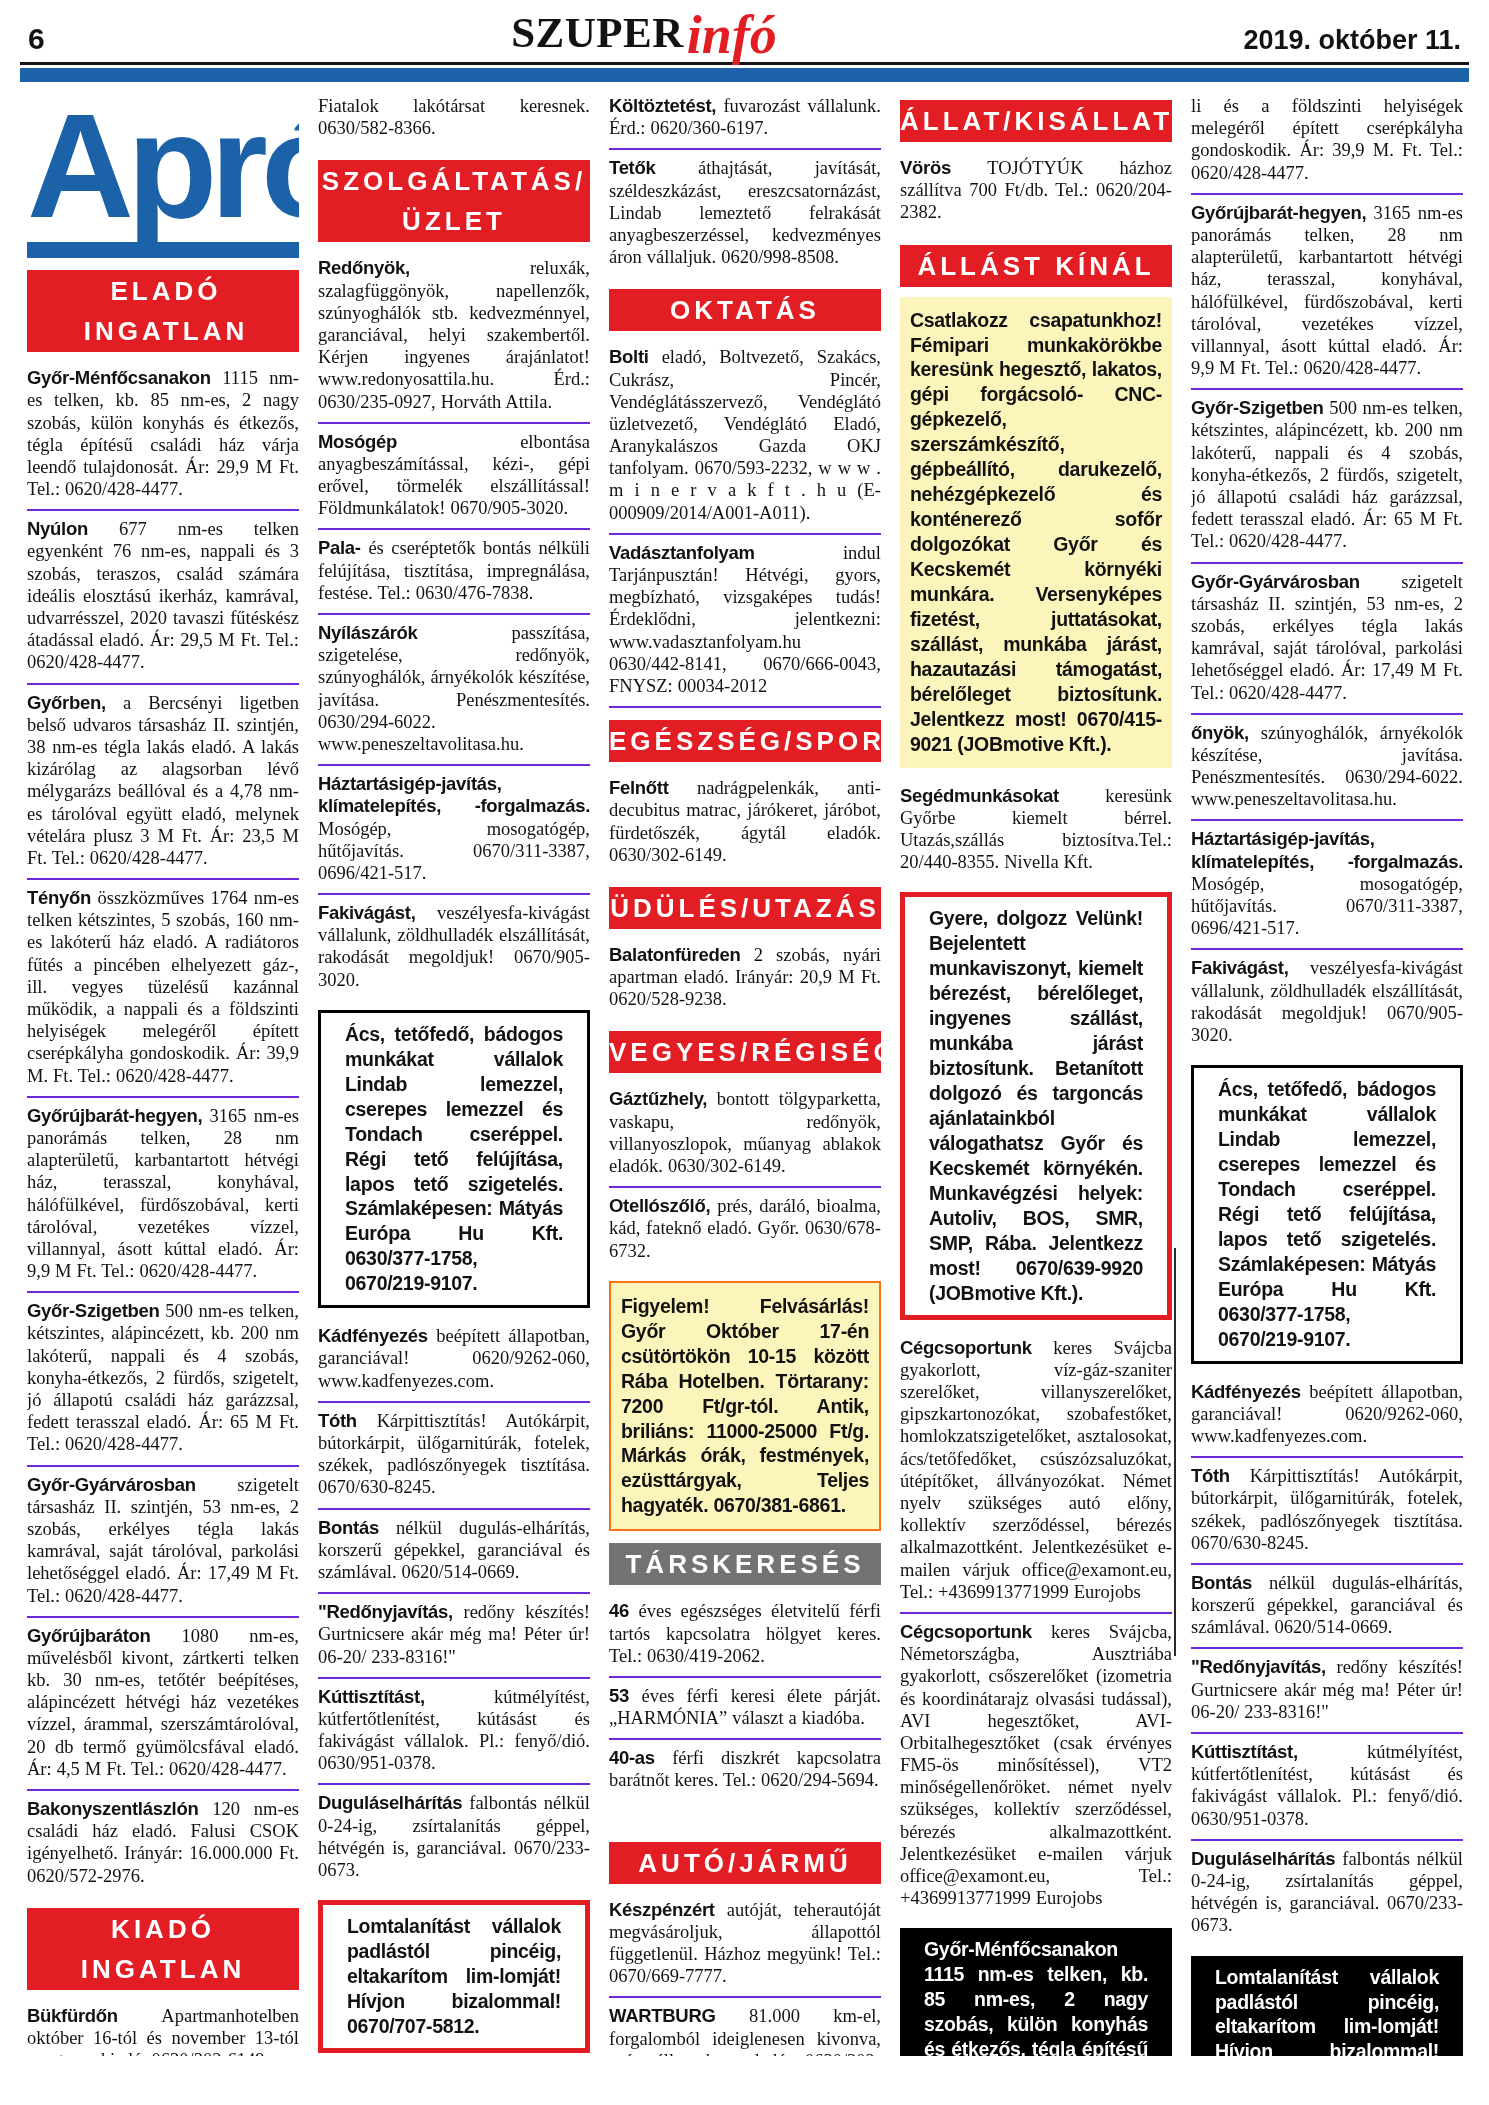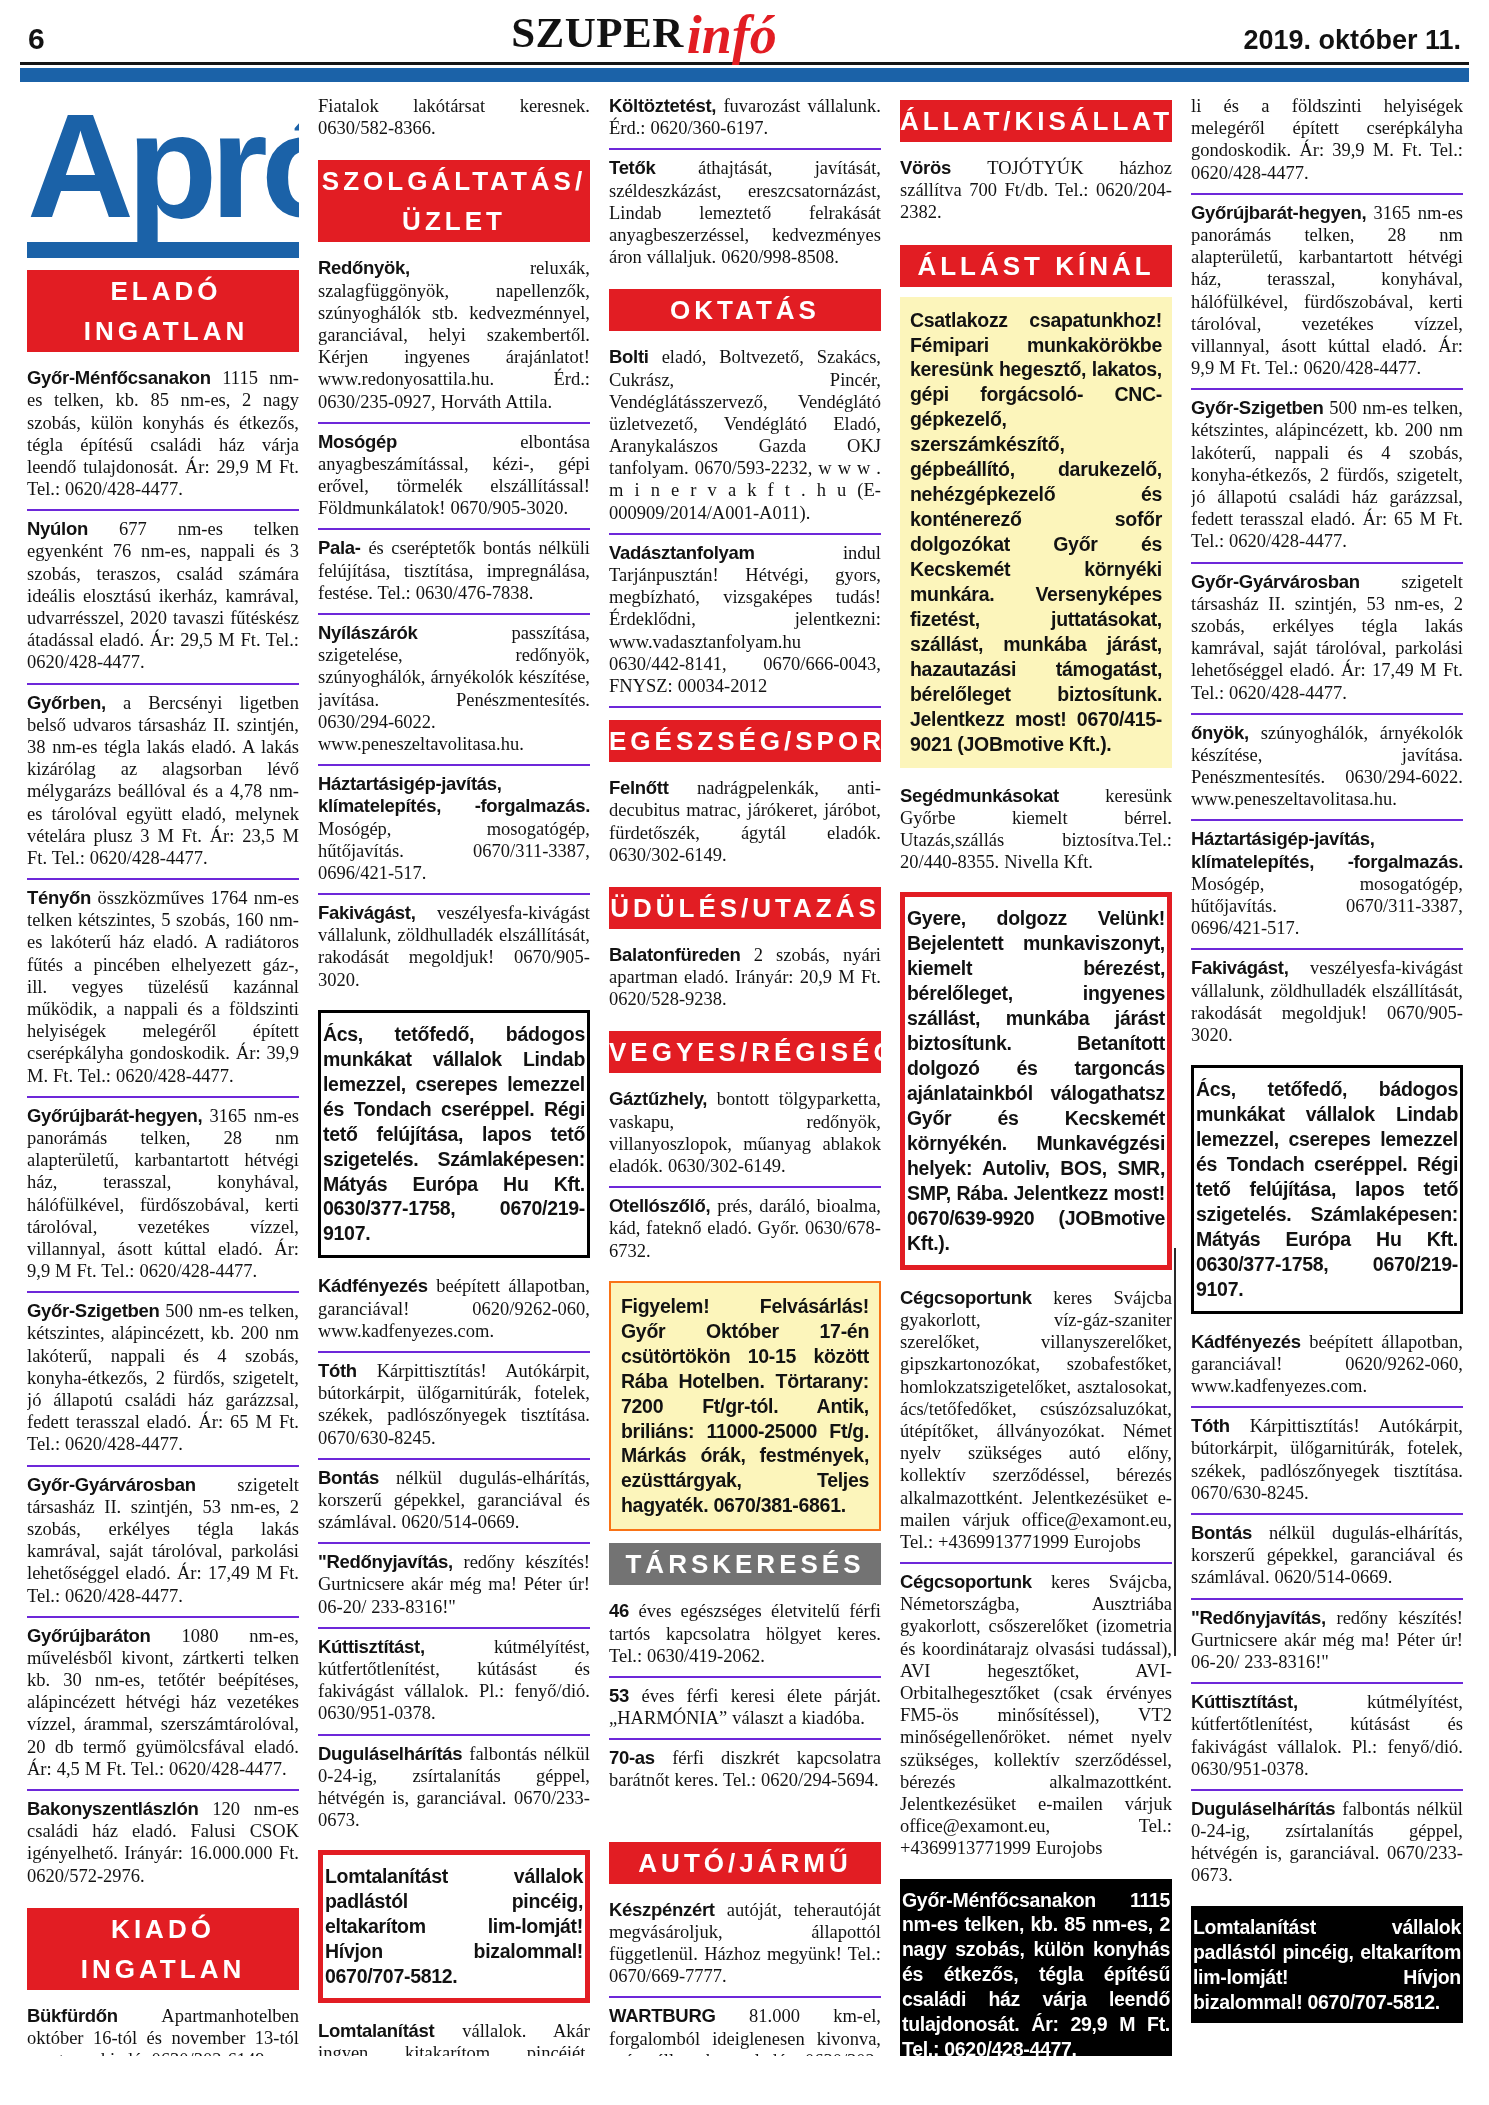--- a/index.html
+++ b/index.html
@@ -23,21 +23,21 @@
   .apro-bar{height:16px;margin-top:8px;}
   
   .banner{color:#fff;font-family:"Liberation Sans",sans-serif;font-weight:bold;font-size:26px;
           line-height:40px;text-align:center;letter-spacing:4px;margin:12px 0 8px;padding:1px 0;}
   
   .ad{font-size:18.5px;line-height:1.2;text-align:justify;padding:7px 0 9px;border-bottom:2px solid #6d28d9;
       word-spacing:.02em;hyphens:auto;}
   .ad.nodiv{border-bottom:none;}
   .lead{font-family:"Liberation Sans",sans-serif;font-weight:bold;letter-spacing:-.3px;}
   .box{font-family:"Liberation Sans",sans-serif;font-weight:bold;font-size:19.5px;line-height:1.28;
-       text-align:justify;padding:9px 2px;margin:10px 0;letter-spacing:-.3px;}
+       text-align:justify;padding:9px 24px;margin:10px 0;letter-spacing:-.3px;}
   .box.border-black{border:3px solid #000;}
   .box.border-red{border:5px solid;}
   .box.yellow{padding:11px 10px;}
   .box.yellow-border{border:2px solid #f97316;}
   .box.black{background:#000;color:#fff;}
   
   .vrule{position:absolute;width:2px;background:#2a2a2a;}
 </style>
 </head>
 <body>
@@ -103,21 +103,21 @@
         <div class="ad nodiv"><span class="lead">Felnőtt </span>nadrágpelenkák, anti-decubitus matrac, járókeret, járóbot, fürdetőszék, ágytál eladók. 0630/302-6149.</div>
         <div class="banner" style="background: rgb(226, 29, 35);">ÜDÜLÉS/UTAZÁS</div>
         <div class="ad nodiv"><span class="lead">Balatonfüreden </span>2 szobás, nyári apartman eladó. Irányár: 20,9 M Ft. 0620/528-9238.</div>
         <div class="banner" style="background: rgb(226, 29, 35);">VEGYES/RÉGISÉG</div>
         <div class="ad"><span class="lead">Gáztűzhely, </span>bontott tölgyparketta, vaskapu, redőnyök, villanyoszlopok, műanyag ablakok eladók. 0630/302-6149.</div>
         <div class="ad nodiv"><span class="lead">Otellószőlő, </span>prés, daráló, bioalma, kád, fateknő eladó. Győr. 0630/678-6732.</div>
         <div class="box yellow yellow-border" style="background: rgb(252, 245, 187);">Figyelem! Felvásárlás! Győr Október 17-én csütörtökön 10-15 között Rába Hotelben. Törtarany: 7200 Ft/gr-tól. Antik, briliáns: 11000-25000 Ft/g. Márkás órák, festmények, ezüsttárgyak, Teljes hagyaték. 0670/381-6861.</div>
         <div class="banner" style="background: #737373;">TÁRSKERESÉS</div>
         <div class="ad"><span class="lead">46 </span>éves egészséges életvitelű férfi tartós kapcsolatra hölgyet keres. Tel.: 0630/419-2062.</div>
         <div class="ad"><span class="lead">53 </span>éves férfi keresi élete párját. „HARMÓNIA” választ a kiadóba.</div>
-        <div class="ad nodiv"><span class="lead">70-as </span>férfi diszkrét kapcsolatra barátnőt keres. Tel.: 0620/294-5694.</div>
+        <div class="ad nodiv"><span class="lead">40-as </span>férfi diszkrét kapcsolatra barátnőt keres. Tel.: 0620/294-5694.</div>
         <div class="banner" style="background: rgb(226, 29, 35); margin-top: 41px;">AUTÓ/JÁRMŰ</div>
         <div class="ad"><span class="lead">Készpénzért </span>autóját, teherautóját megvásároljuk, állapottól függetlenül. Házhoz megyünk! Tel.: 0670/669-7777.</div>
         <div class="ad"><span class="lead">WARTBURG </span>81.000 km-el, forgalomból ideiglenesen kivonva, szép állapotban eladó. 0630/302-6149.</div>
       </div>
     <div class="col">
         <div class="banner" style="background: rgb(226, 29, 35);">ÁLLAT/KISÁLLAT</div>
         <div class="ad nodiv"><span class="lead">Vörös </span>TOJÓTYÚK házhoz szállítva 700 Ft/db. Tel.: 0620/204-2382.</div>
         <div class="banner" style="background: rgb(226, 29, 35);">ÁLLÁST KÍNÁL</div>
         <div class="box yellow" style="background: rgb(252, 245, 187);">Csatlakozz csapatunkhoz! Fémipari munkakörökbe keresünk hegesztő, lakatos, gépi forgácsoló- CNC-gépkezelő, szerszámkészítő, gépbeállító, darukezelő, nehézgépkezelő és konténerező sofőr dolgozókat Győr és Kecskemét környéki munkára. Versenyképes fizetést, juttatásokat, szállást, munkába járást, hazautazási támogatást, bérelőleget biztosítunk. Jelentkezz most! 0670/415-9021 (JOBmotive Kft.).</div>
         <div class="ad nodiv"><span class="lead">Segédmunkásokat </span>keresünk Győrbe kiemelt bérrel. Utazás,szállás biztosítva.Tel.: 20/440-8355. Nivella Kft.</div>

